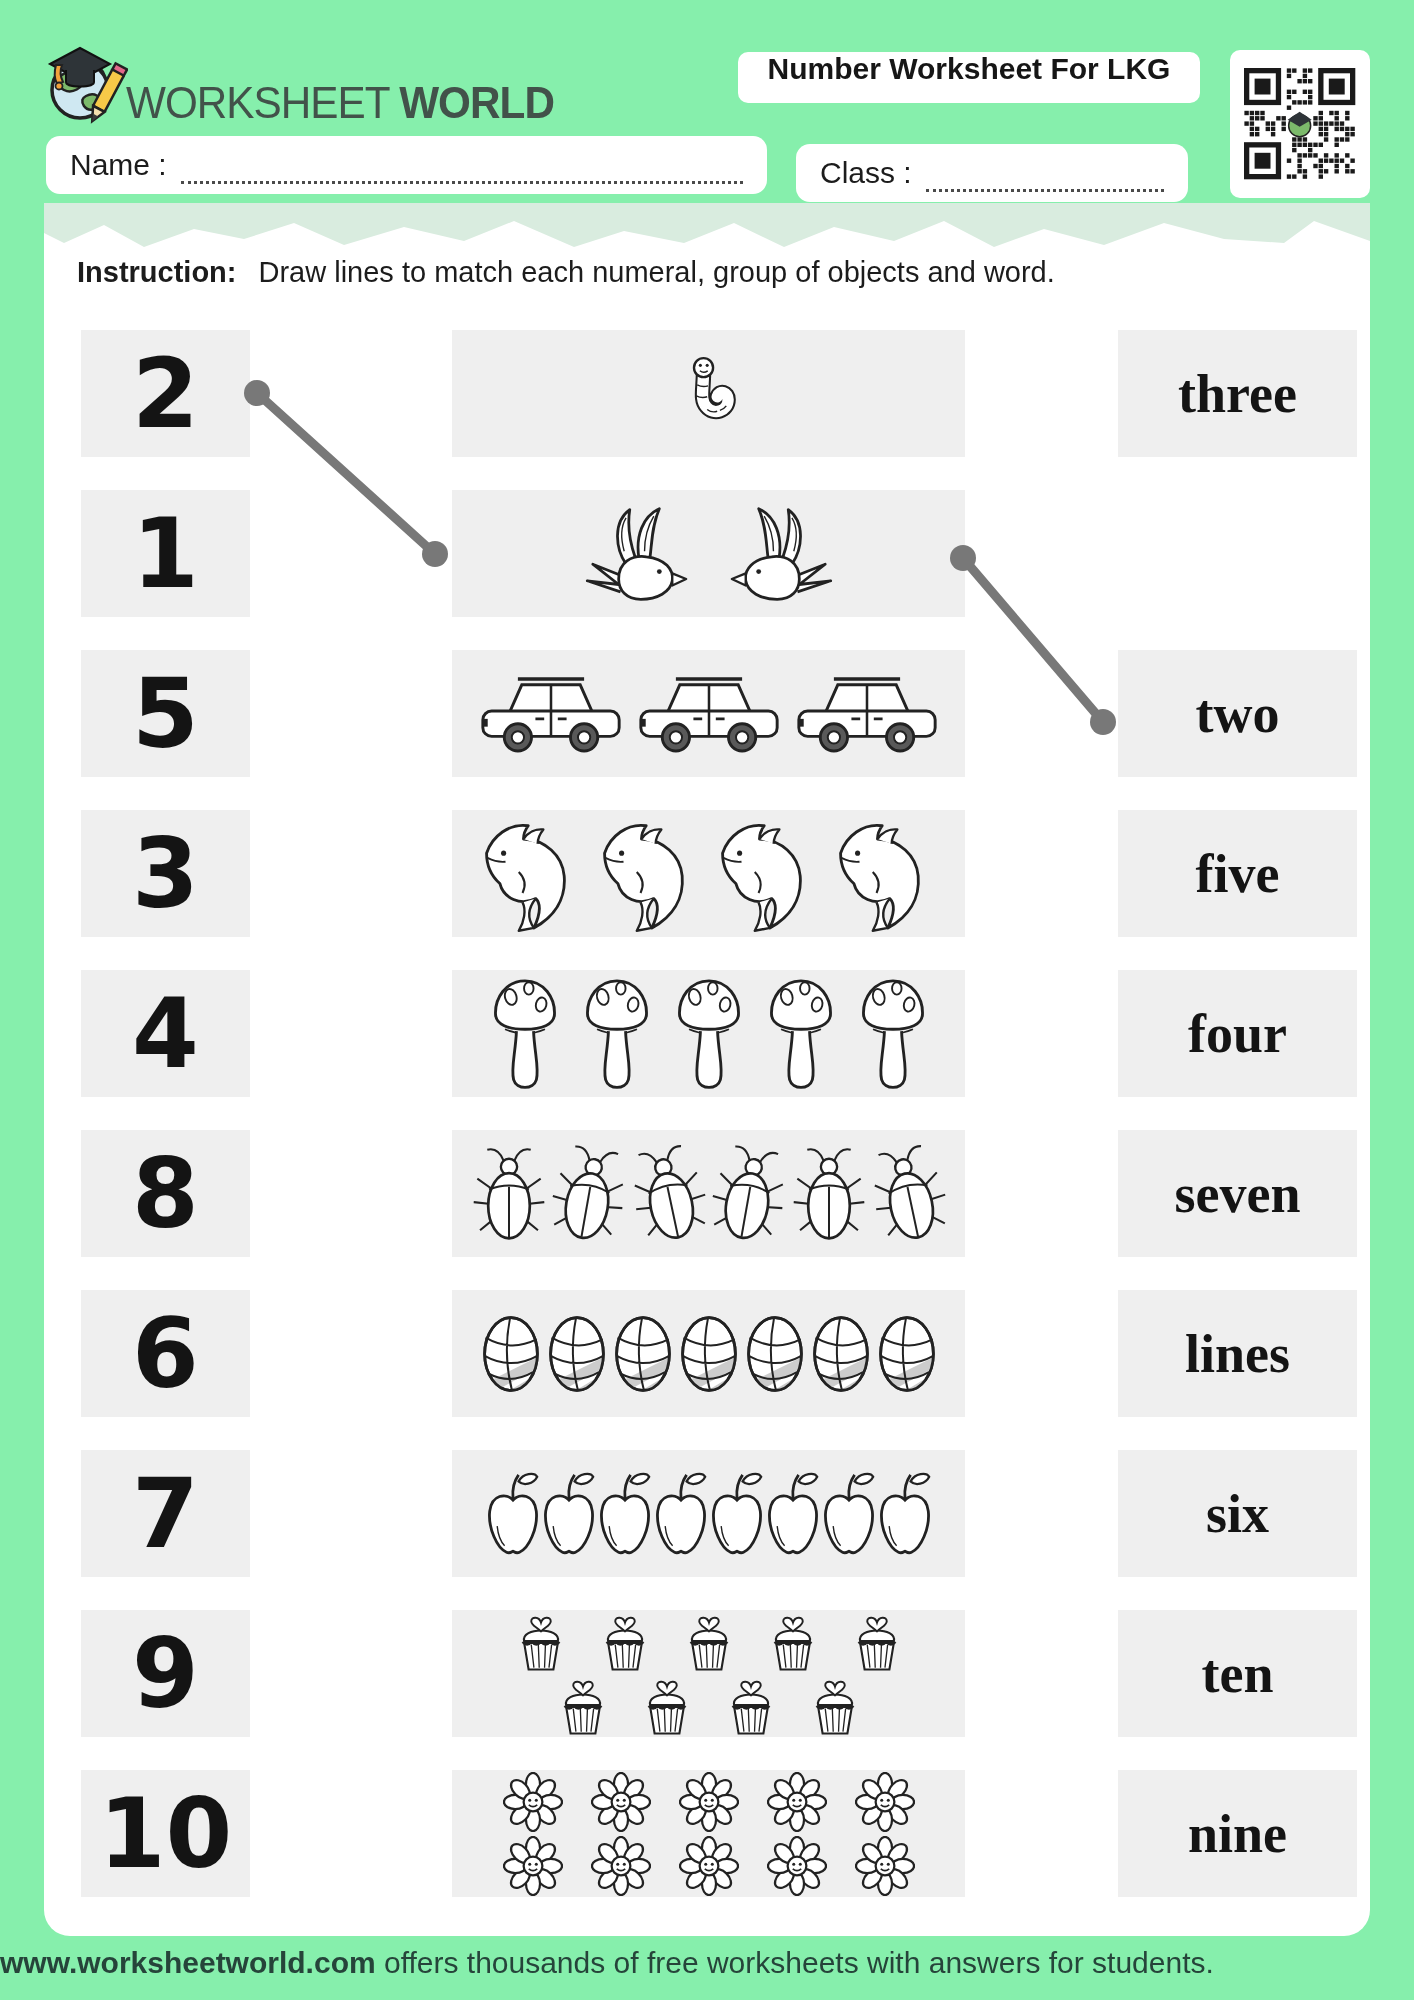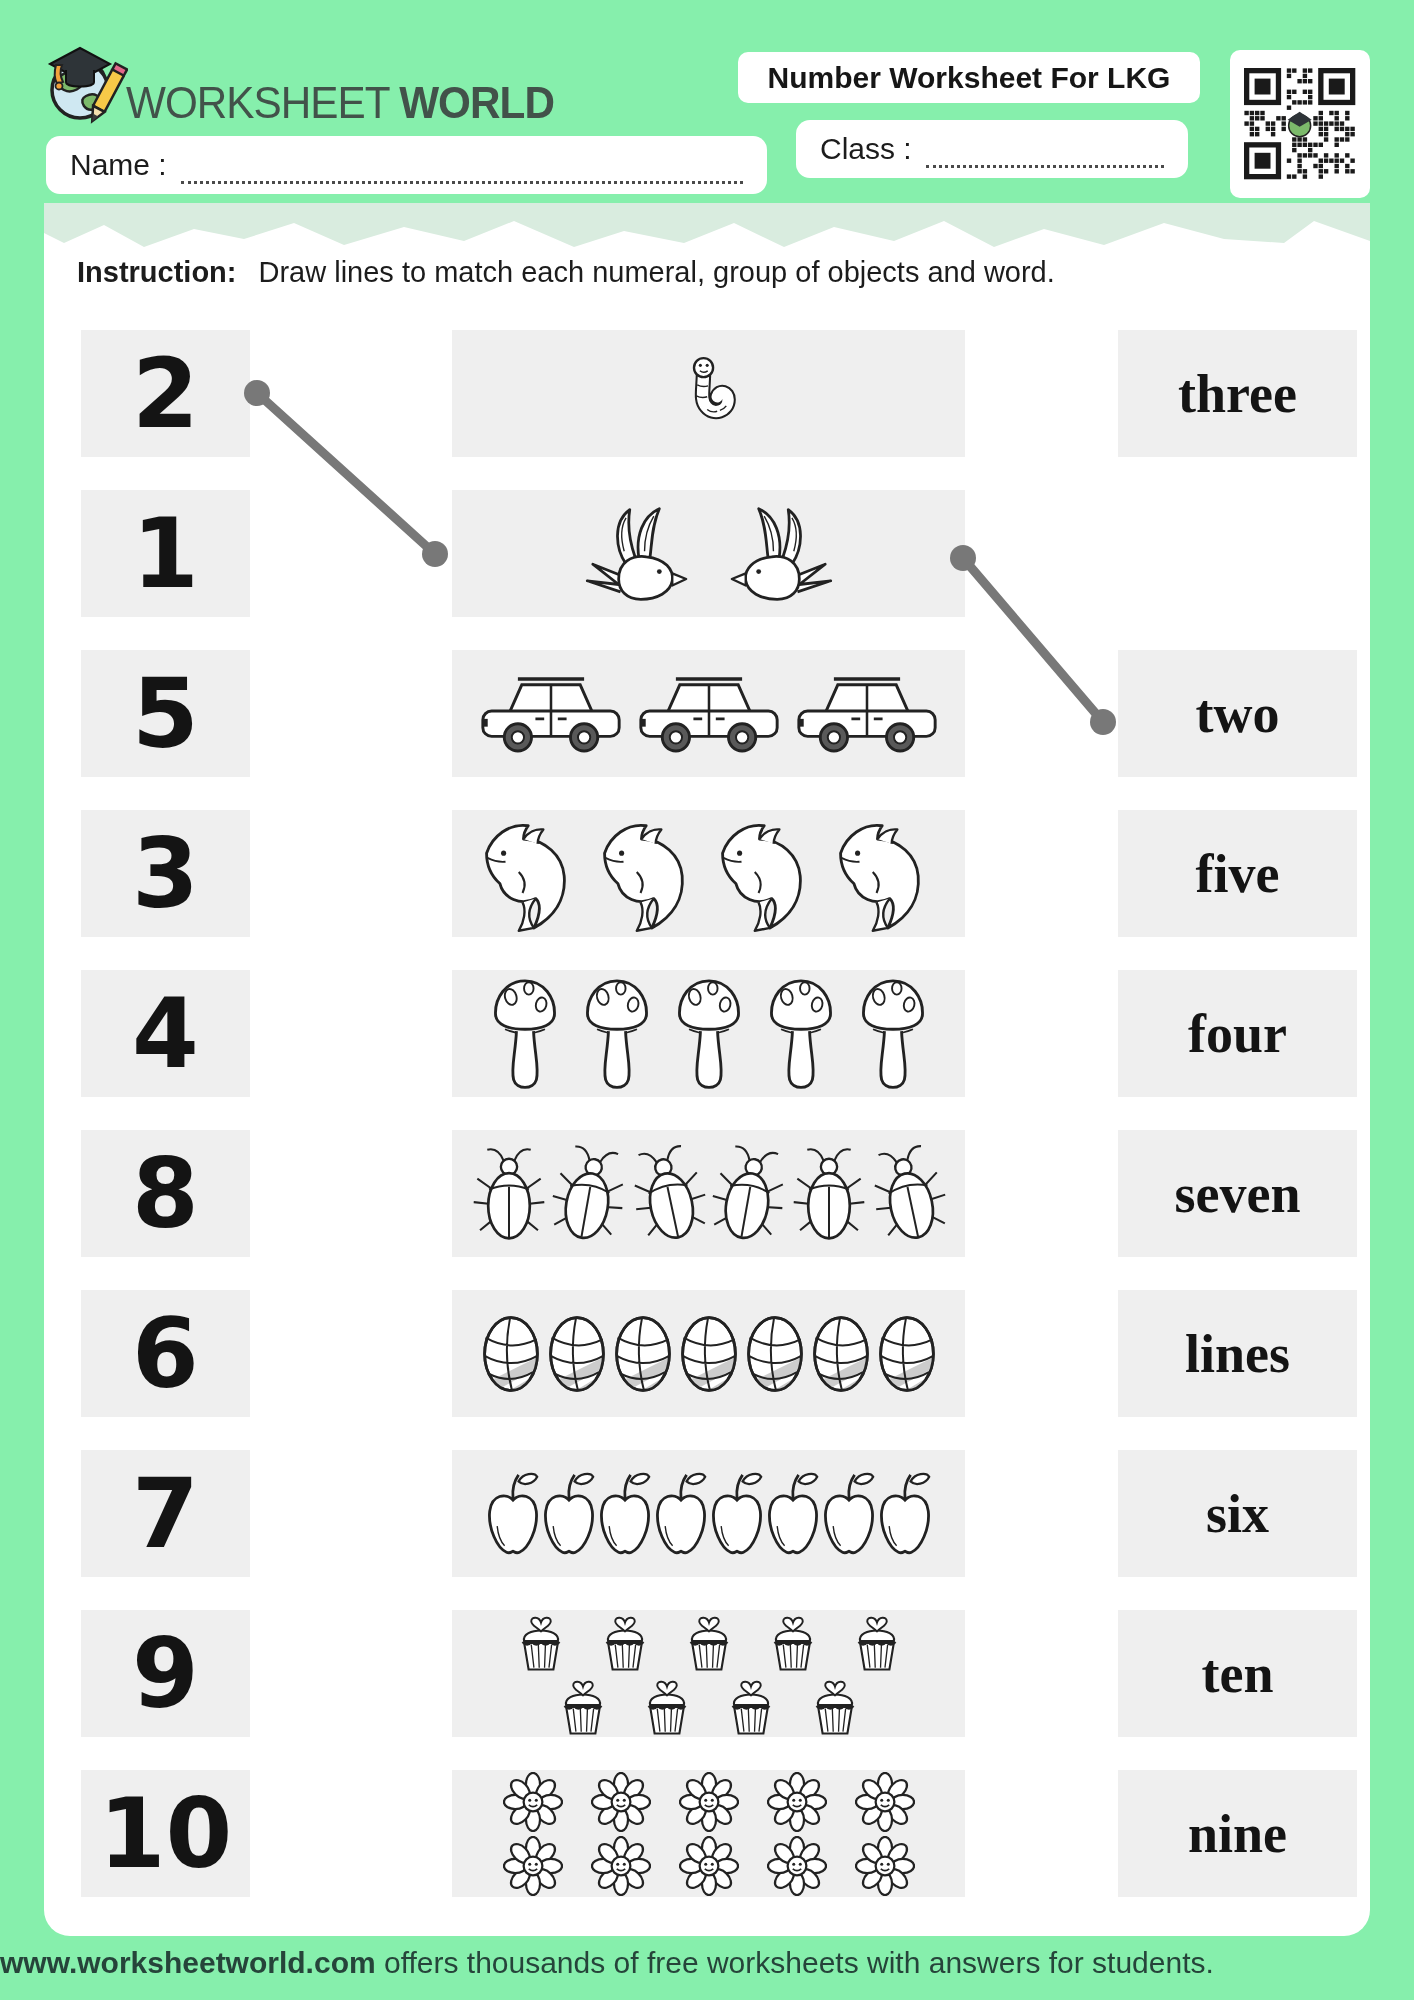--- a/index.html
+++ b/index.html
@@ -5,27 +5,27 @@
   html,body{margin:0;padding:0;background:#c9e2d2;}
   .page{position:relative;width:1414px;height:2000px;background:#86efac;overflow:hidden;
         font-family:"Liberation Sans",sans-serif;margin:0 auto;}
   
   .logo{position:absolute;left:42px;top:38px;width:86px;height:92px;}
   .brand{position:absolute;left:126px;top:78px;font-size:44px;letter-spacing:-1px;color:#42524a;
          transform:scaleX(.96);transform-origin:left;white-space:nowrap;}
   .brand .w1{font-weight:500;}
   .brand .w2{font-weight:800;margin-left:10px;}
   .title-box{position:absolute;left:738px;top:52px;width:462px;height:51px;background:#fff;
-             border-radius:10px;display:flex;align-items:center;justify-content:center;}
+             border-radius:10px;display:flex;align-items:flex-start;justify-content:center;}
   .title-box span{font-size:30px;font-weight:700;color:#161616;}
   .qr-box{position:absolute;left:1230px;top:50px;width:140px;height:148px;background:#fff;border-radius:10px;}
   .field{position:absolute;height:58px;background:#fff;border-radius:14px;display:flex;align-items:center;
          padding:0 24px;box-sizing:border-box;}
   .field.name{left:46px;top:136px;width:721px;align-items:center;}
-  .field.class{left:796px;top:120px;width:392px;}
+  .field.class{left:796px;top:144px;width:392px;}
   .field .lbl{font-size:30px;color:#1c1c1c;white-space:nowrap;}
   .dotline{flex:1;height:34px;border-bottom:3px dotted #4a4a4a;margin-left:14px;}
   
   .card{position:absolute;left:44px;top:205px;width:1326px;height:1731px;background:#fff;
         border-radius:8px 8px 26px 26px;}
   .torn{position:absolute;left:44px;top:203px;width:1326px;height:50px;}
   .instruction{position:absolute;left:77px;top:256px;font-size:29px;color:#1c1c1c;}
   .instruction b{font-weight:800;margin-right:22px;}
   
   .match-row{position:absolute;left:81px;width:1276px;height:127px;}

